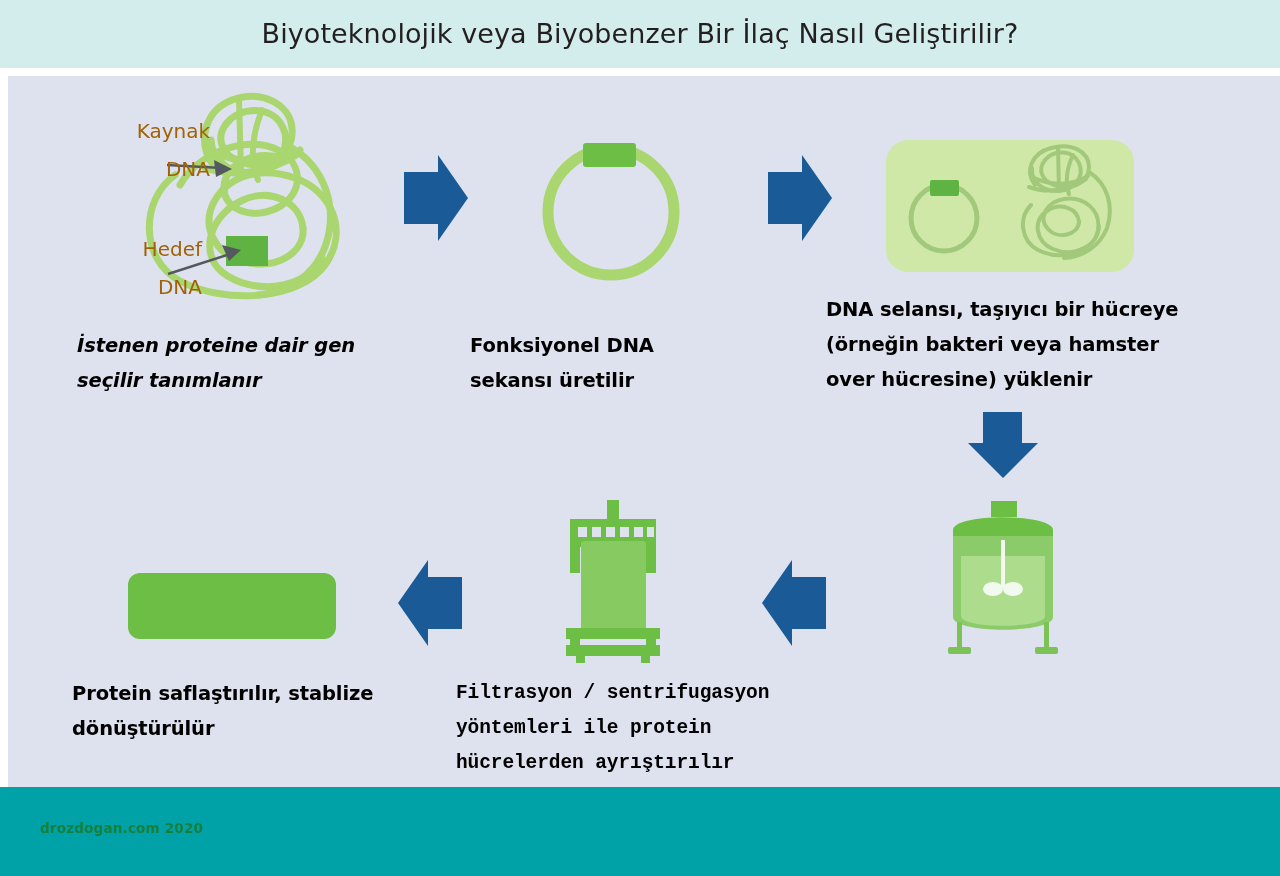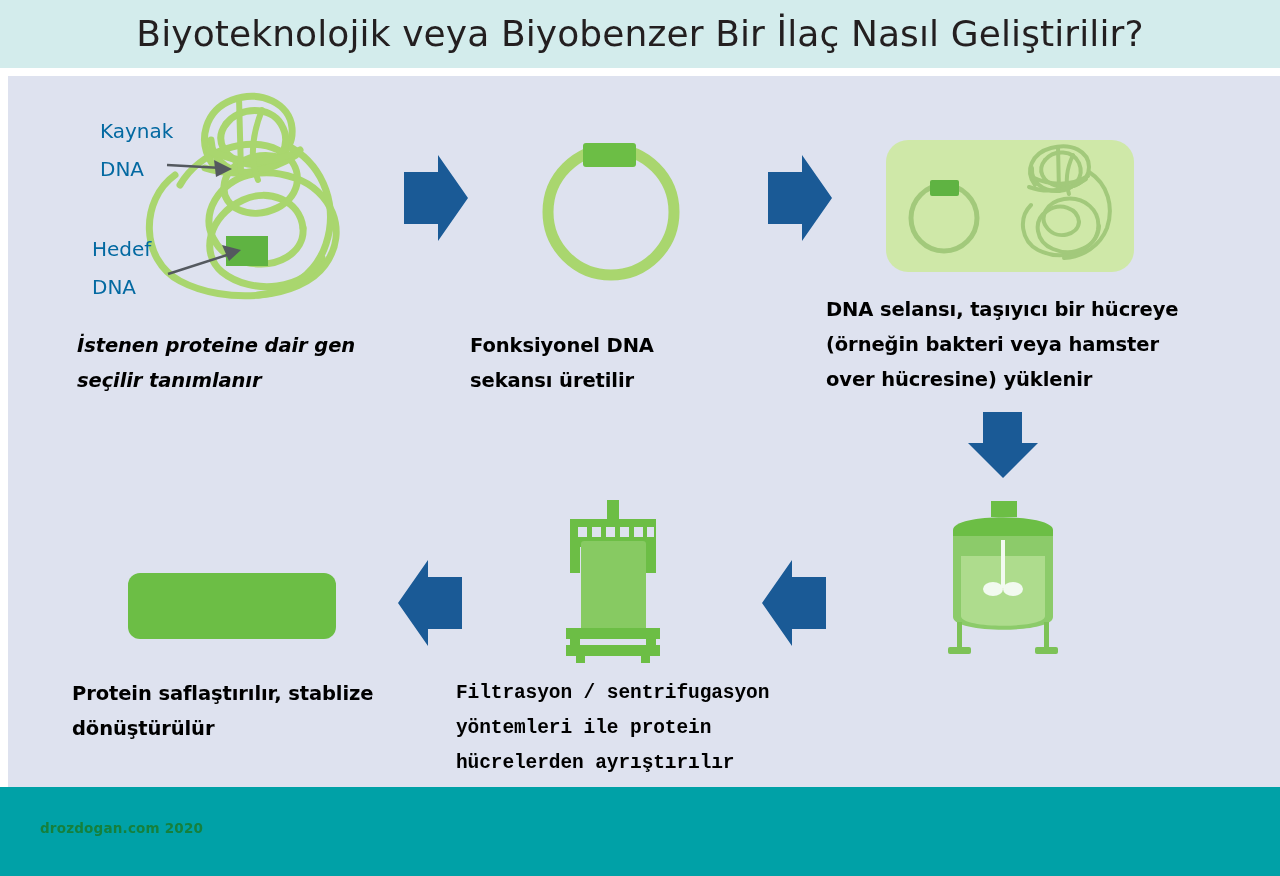--- a/index.html
+++ b/index.html
@@ -30,21 +30,21 @@
     background: #d3ecec;
   }
   .header-title {
     position: absolute;
     left: 0; top: 0;
     width: 1280px;
     height: 68px;
     line-height: 68px;
     text-align: center;
     font-family: "DejaVu Sans", sans-serif;
-    font-size: 36px;
+    font-size: 27px;
     font-weight: 400;
     color: #231f20;
     letter-spacing: 0.1px;
     white-space: nowrap;
   }
 
   
   .main-panel {
     position: absolute;
     left: 8px;
@@ -60,26 +60,26 @@
     text-align: left;
     color: #000000;
     font-family: "DejaVu Sans", sans-serif;
     font-weight: bold;
     font-size: 19.5px;
     line-height: 35px;
     letter-spacing: -0.1px;
   }
   .annot {
     position: absolute;
-    color: #0369a1;
+    color: #a16207;
     font-family: "DejaVu Sans", sans-serif;
     font-weight: 400;
     font-size: 20px;
     line-height: 38px;
-    text-align: left;
+    text-align: right;
     white-space: pre-line;
   }
 
   
   .footer-band {
     position: absolute;
     left: 0;
     top: 787px;
     width: 1280px;
     height: 89px;

